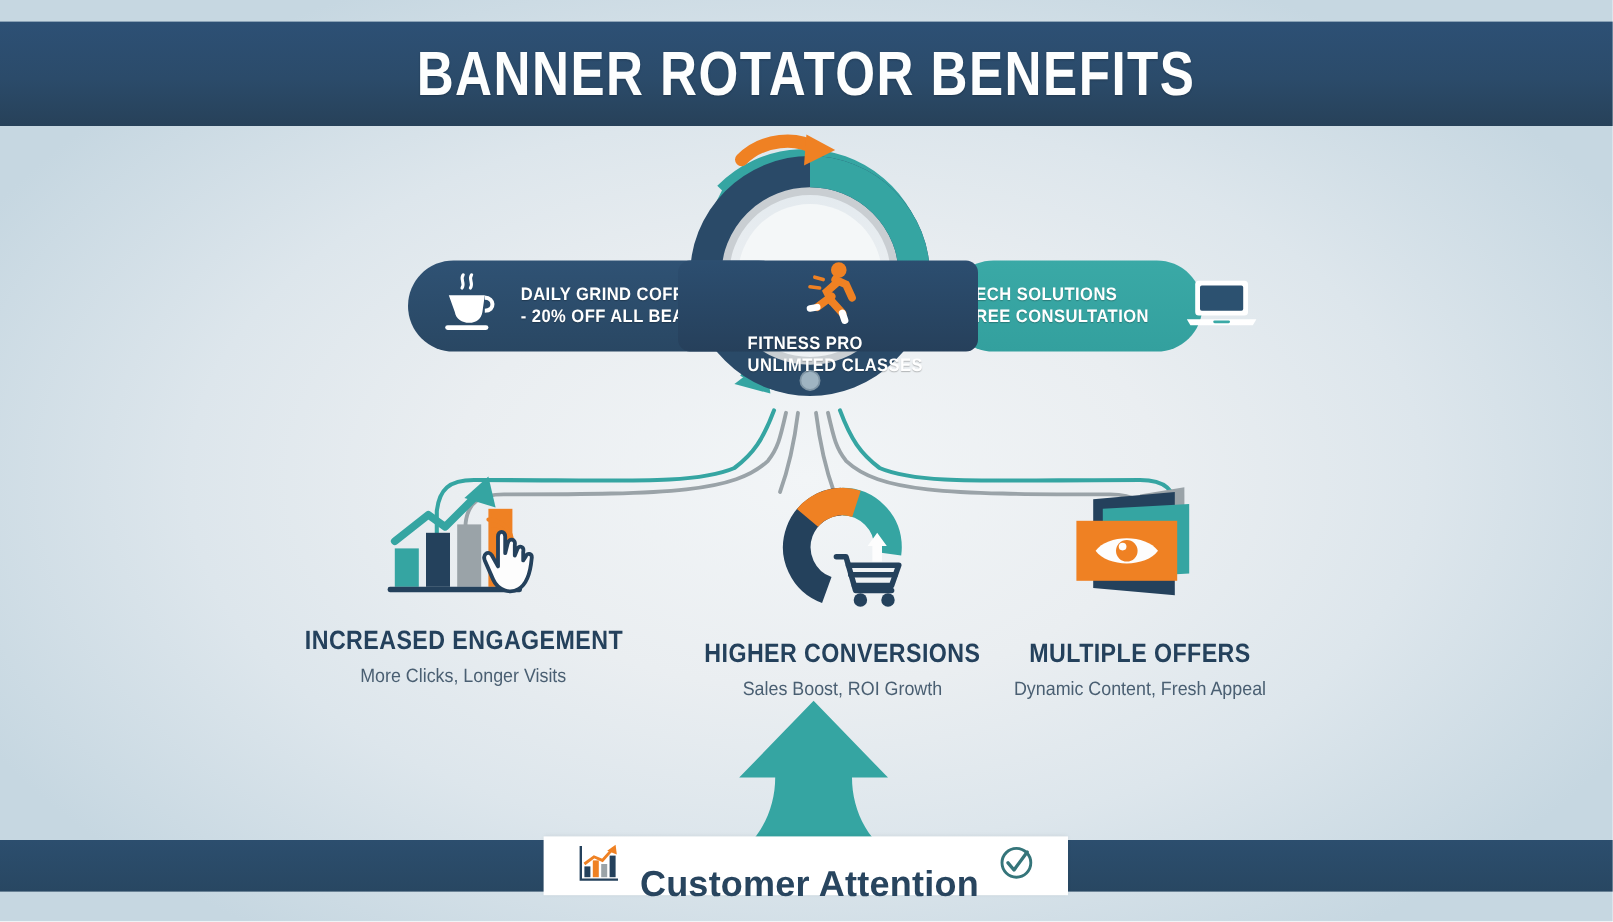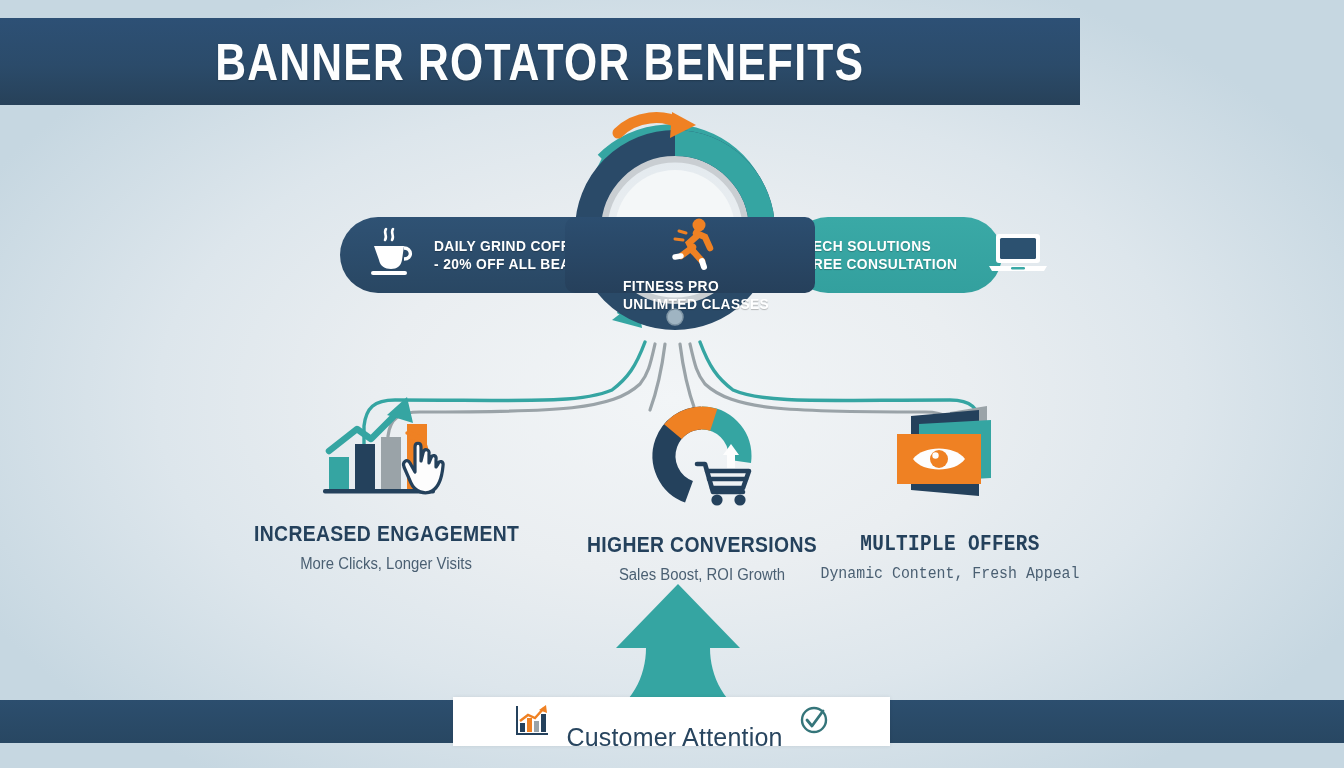--- a/index.html
+++ b/index.html
@@ -11,21 +11,21 @@
   }
   #poster {
     position: relative;
     width: 1344px; height: 768px;
     background:
       radial-gradient(ellipse 58% 60% at 50% 52%, #f2f5f7 0%, #eaeef1 38%, #dde6ec 66%, #c6d7e1 100%);
   }
   
   .header-bar {
     position: absolute; left: 0; top: 18px;
-    width: 1080px; height: 87px;
+    width: 1344px; height: 87px;
     background: linear-gradient(180deg, #2d5075 0%, #2b4b6a 55%, #274159 100%);
     display: flex; align-items: center; justify-content: center;
   }
   .header-title {
     color: #fdfefe;
     font-size: 52px;
     font-weight: 700;
     letter-spacing: 1.5px;
     transform: scaleX(0.82);
     transform-origin: center;
@@ -81,21 +81,21 @@
     white-space: nowrap;
   }
   .benefit-sub {
     margin-top: 8px;
     font-size: 16px; color: #4a5f72;
     transform: scaleX(0.93); transform-origin: center;
     white-space: nowrap;
   }
   #benefit-0 { left: 236px; top: 387px; }
   #benefit-1 { left: 552px; top: 398px; }
-  #benefit-2 { left: 800px; top: 398px; font-family: Liberation Mono, monospace; }
+  #benefit-2 { left: 800px; top: 398px; }
 
   
   .big-arrow { position: absolute; left: 588px; top: 580px; width: 180px; height: 140px; z-index: 3; }
 
   
   .footer-bar {
     position: absolute; left: 0; top: 700px;
     width: 1344px; height: 43px;
     background: linear-gradient(180deg,#2c4e6e 0%,#284762 100%);
     z-index: 5;
@@ -103,21 +103,21 @@
   .footer-panel {
     position: absolute; left: 453px; top: 697px;
     width: 437px; height: 49px;
     background: #ffffff;
     display: flex; align-items: center; justify-content: center;
     gap: 16px;
     z-index: 6;
     box-shadow: 0 0 4px rgba(0,0,0,.08);
   }
   .footer-label {
-    font-size: 25px; font-weight: 400; color: #28455f;
+    font-size: 30px; font-weight: 700; color: #28455f;
     letter-spacing: .2px;
     white-space: nowrap;
     margin-top: 32px;
   }
 </style>
 </head>
 <body>
 
 <div id="poster">
 

